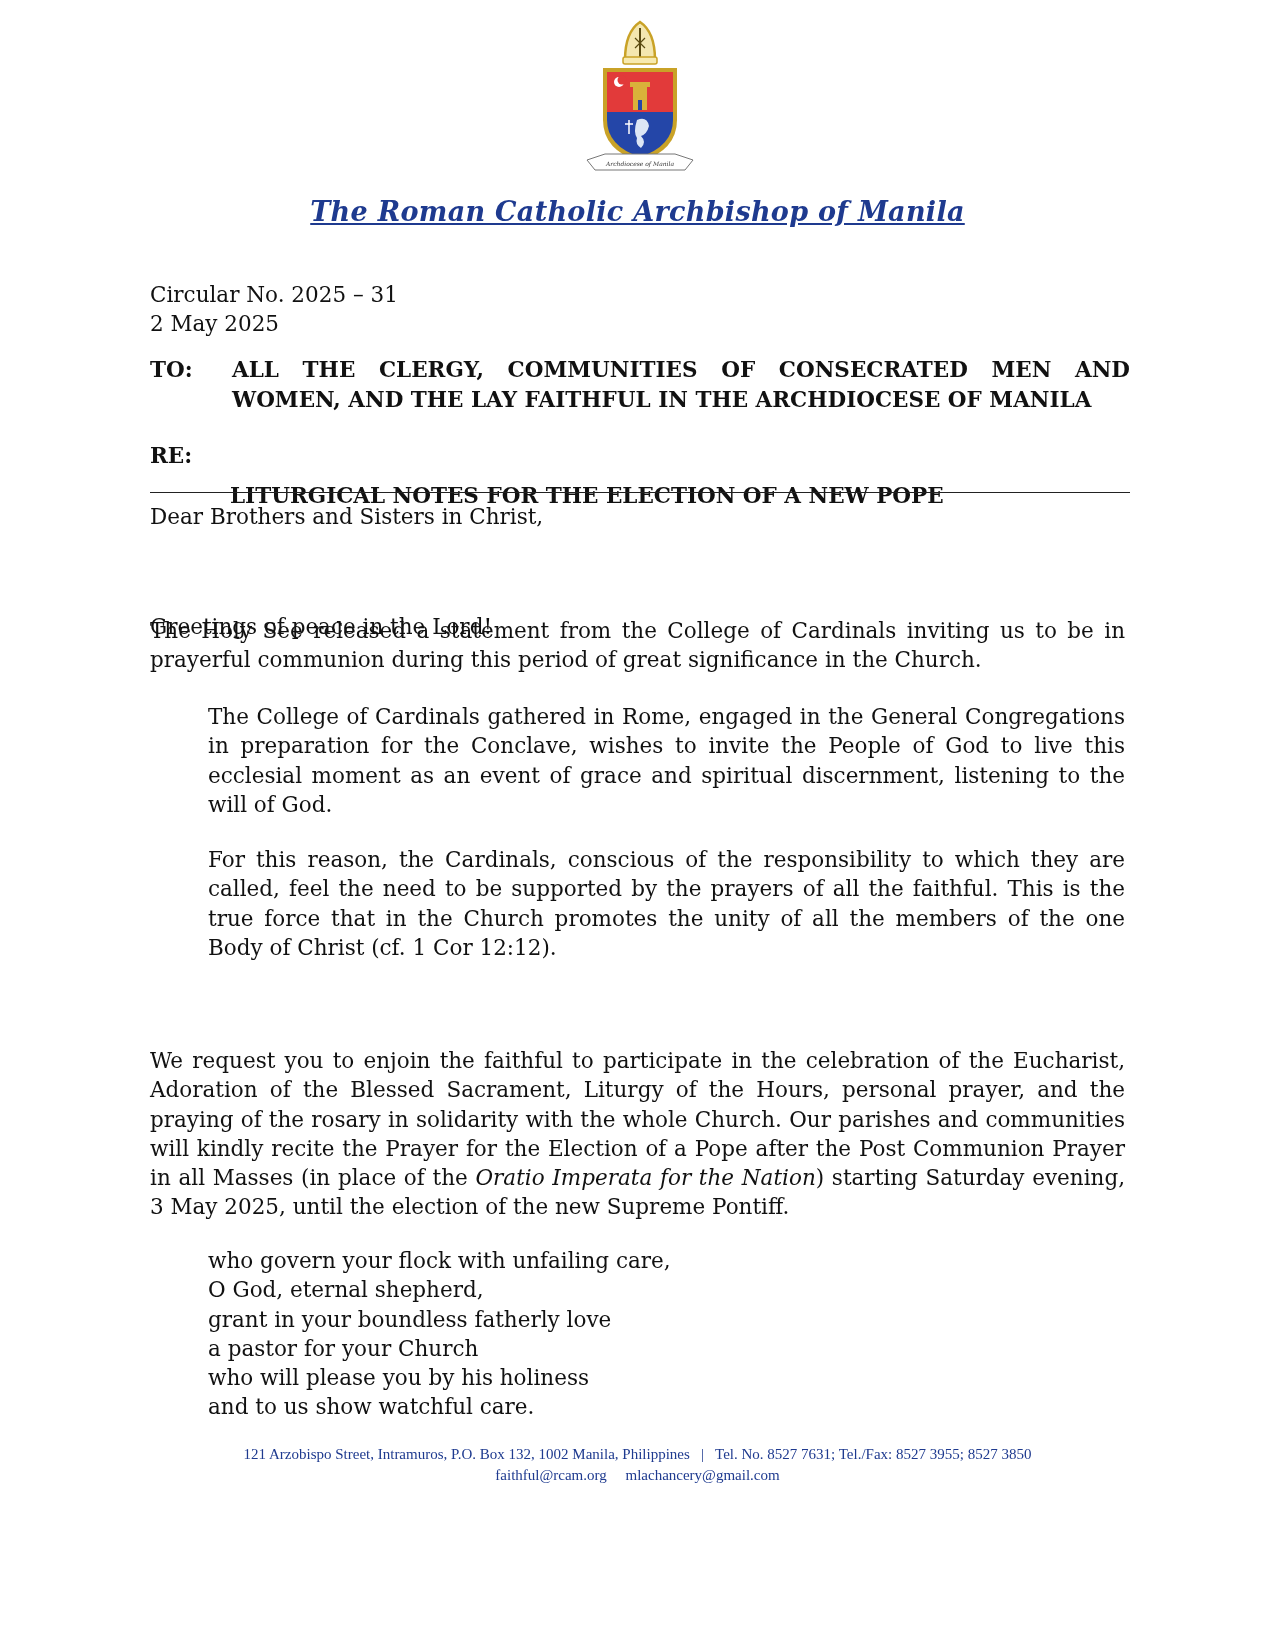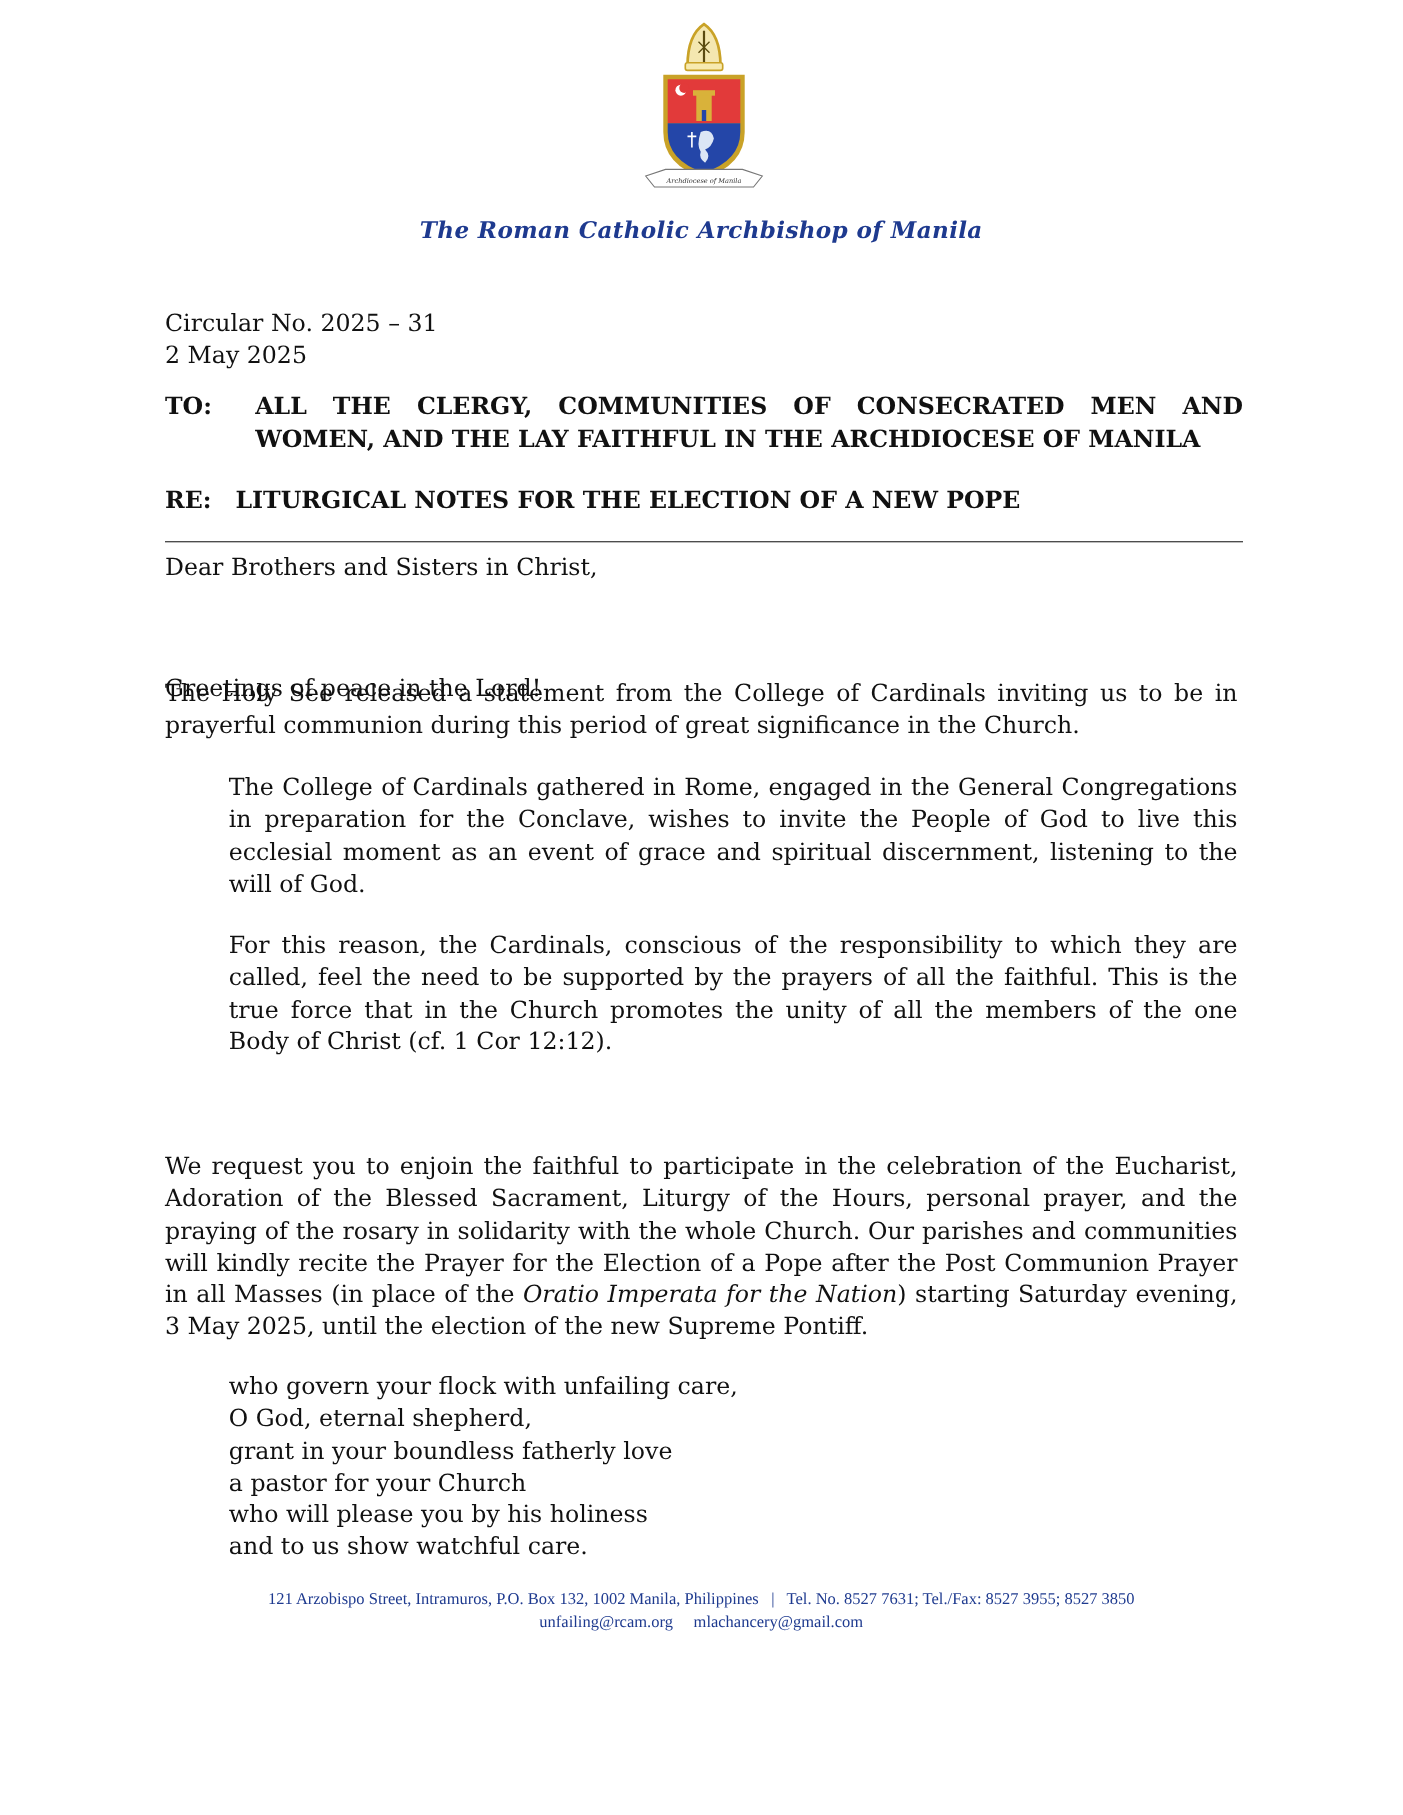--- a/index.html
+++ b/index.html
@@ -2,21 +2,21 @@
 <html><head>
 <meta charset="utf-8">
 <style>
   html, body { margin:0; padding:0; background:#ffffff; }
   body { width:1275px; height:1650px; position:relative; overflow:hidden;
          font-family:"DejaVu Serif","Liberation Serif",serif; color:#111; }
   .page { position:absolute; left:0; top:0; width:1275px; height:1650px; }
   .crest { position:absolute; left:585px; top:20px; width:110px; height:160px; }
   .letterhead { position:absolute; left:0; width:1275px; top:196px; text-align:center;
         font-family:"DejaVu Serif","Liberation Serif",serif; font-weight:bold; font-style:italic;
-        color:#1e3a8f; font-size:21px; letter-spacing:0.3px; }
+        color:#1e3a8f; font-size:27px; letter-spacing:0.3px;text-decoration:underline; }
   .text { position:absolute; font-size:21.5px; line-height:29.3px; }
   .meta { left:150px; top:280px; }
   .addr { left:150px; width:980px; font-weight:bold; font-size:21.5px; line-height:29.5px; }
   .addr .lab { position:absolute; left:0; }
   .addr .val { position:absolute; left:82px; right:0; text-align:justify; text-align-last:justify; }
   .addr .val .l2 { text-align-last:left; display:block; }
   .rule { position:absolute; left:150px; width:980px; top:492px; height:0; border-top:1.5px solid #222; }
   .para { left:150px; width:975px; text-align:justify; }
   .indent { left:208px; width:917px; text-align:justify; }
   .poem { left:208px; width:800px; }
@@ -66,21 +66,21 @@
   <div class="text addr" style="top:355px;height:60px;">
     <span class="lab">TO:</span>
     <div class="val" style="left:82px;">
       <span style="display:block;">ALL THE CLERGY, COMMUNITIES OF CONSECRATED MEN AND</span>
       <span class="l2">WOMEN, AND THE LAY FAITHFUL IN THE ARCHDIOCESE OF MANILA</span>
     </div>
   </div>
 
   <div class="text addr" style="top:441px;height:30px;">
     <span class="lab">RE:</span>
-    <span style="position:absolute;left:64px;">LITURGICAL NOTES FOR THE ELECTION OF A NEW POPE</span>
+    <span style="position:absolute;left:80px;margin-top:40px;">LITURGICAL NOTES FOR THE ELECTION OF A NEW POPE</span>
   </div>
   <div class="rule"></div>
 
   <div class="text para" style="top:502px;">Dear Brothers and Sisters in Christ,</div>
   <div class="text para" style="top:564px;margin-top:48px;">Greetings of peace in the Lord!</div>
   <div class="text para" style="top:616px;">The Holy See released a statement from the College of Cardinals inviting us to be in prayerful communion during this period of great significance in the Church.</div>
 
   <div class="text indent" style="top:702px;">The College of Cardinals gathered in Rome, engaged in the General Congregations in preparation for the Conclave, wishes to invite the People of God to live this ecclesial moment as an event of grace and spiritual discernment, listening to the will of God.</div>
   <div class="text indent" style="top:845px;">For this reason, the Cardinals, conscious of the responsibility to which they are called, feel the need to be supported by the prayers of all the faithful. This is the true force that in the Church promotes the unity of all the members of the one Body of Christ (cf. 1 Cor 12:12).</div>
 
@@ -96,19 +96,19 @@
     <div>and to us show watchful care.</div>
   </div>
 
   <div class="footer" style="top:1444px;">
     <div>
       <span>121 Arzobispo Street, Intramuros, P.O. Box 132, 1002 Manila, Philippines</span>
       &nbsp;&nbsp;<span>|</span>&nbsp;&nbsp;
       <span>Tel. No. 8527 7631; Tel./Fax: 8527 3955; 8527 3850</span>
     </div>
     <div>
-      <span>unfailing@rcam.org</span>
+      <span>faithful@rcam.org</span>
       &nbsp;&nbsp;&nbsp;
       <span>mlachancery@gmail.com</span>
     </div>
   </div>
 
 </div>
 
 </body></html>

